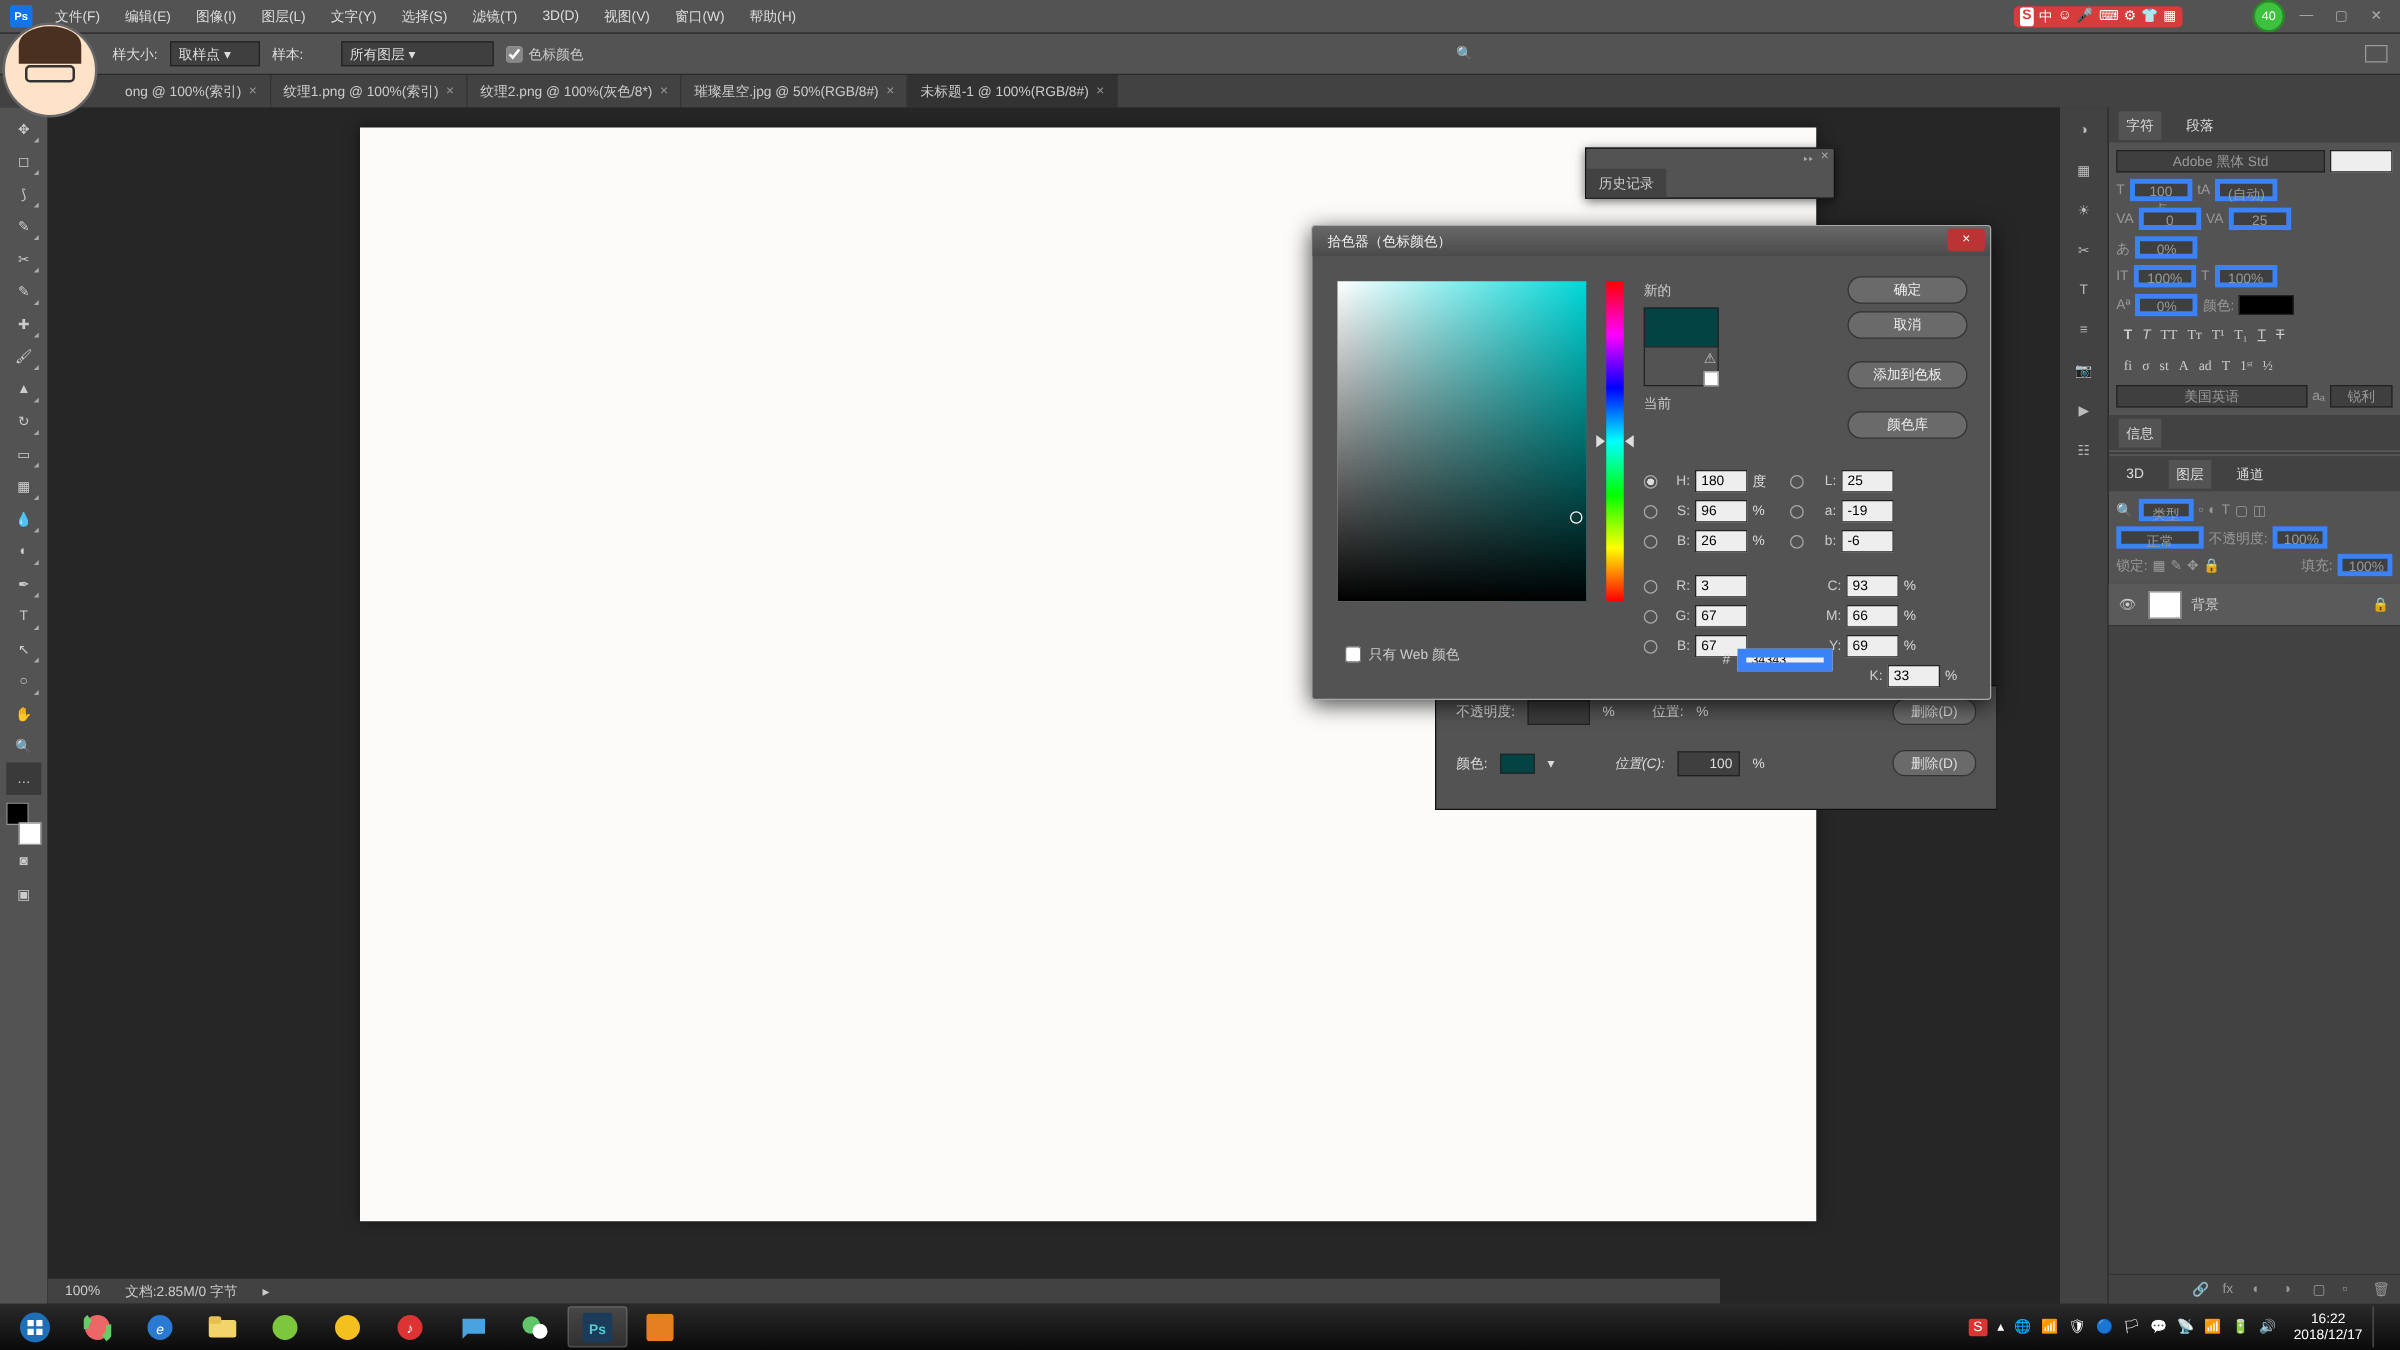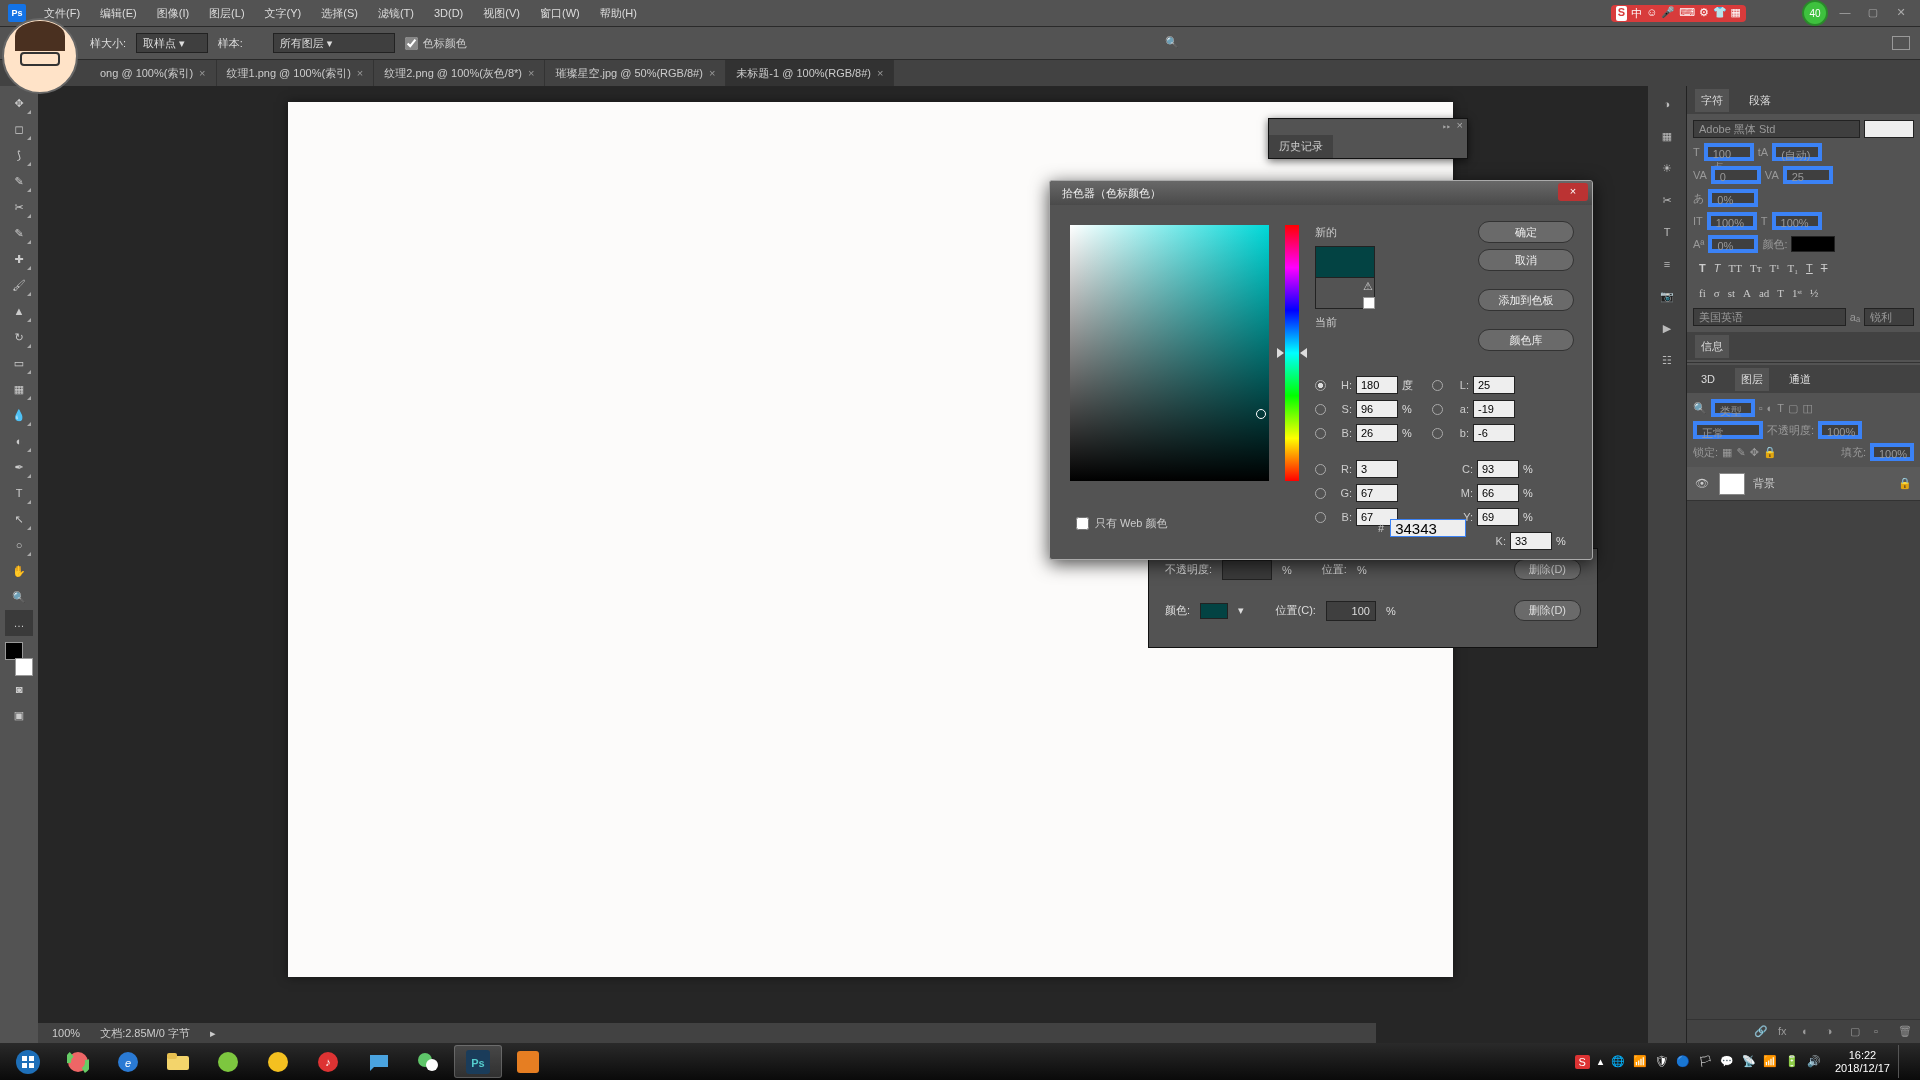--- a/index.html
+++ b/index.html
@@ -46,21 +46,21 @@
 .canvas { position: absolute; left: 250px; top: 16px; width: 1165px; height: 875px; background: #fcfbfa; box-shadow: 0 0 10px rgba(0,0,0,0.5); }
 
 
 .rstrip { width: 38px; background: #424242; display: flex; flex-direction: column; align-items: center; padding-top: 8px; gap: 12px; }
 .rstrip div { width: 22px; height: 20px; color: #bbb; display: flex; align-items: center; justify-content: center; cursor: default; }
 .rpanel { width: 234px; background: #535353; border-left: 1px solid #222; display: flex; flex-direction: column; }
 .panel-tabs { height: 28px; display: flex; align-items: center; padding-left: 8px; gap: 14px; background: #424242; }
 .panel-tab { color: #ddd; padding: 4px 6px; }
 .panel-tab.active { background: #535353; }
 .p-body { padding: 6px; display: flex; flex-direction: column; gap: 5px; font-size: 10px; color: #999; }
-.p-row { display: flex; align-items: center; gap: 4px; }
+.p-row { display: flex; align-items: center; gap: 4px; text-align: center; }
 .p-select { background: #3f3f3f; border: 1px solid #222; color: #999; padding: 1px 5px; height: 18px; flex: 1; }
 .p-input { background: #3f3f3f; border: 4px solid #3b82f6; color: #999; padding: 1px 5px; height: 18px; width: 50px; }
 .color-chip { background: #000; width: 44px; height: 16px; border: 1px solid #222; }
 .text-btns { display: flex; gap: 8px; padding: 4px 6px; color: #ccc; }
 .text-btns span { cursor: default; font-family: serif; }
 .sep { border-top: 1px solid #333; margin: 2px 0; }
 .layers-body { flex: 1; background: #424242; }
 .layer-row { display: flex; align-items: center; height: 34px; background: #5a5a5a; padding: 0 8px; gap: 8px; border-bottom: 1px solid #333; }
 .layer-thumb { width: 26px; height: 22px; background: #fff; border: 1px solid #888; }
 .layer-eye { width: 16px; }
@@ -100,21 +100,21 @@
 .hue-arrow-r { position: absolute; right: -8px; width: 0; height: 0; border-top: 5px solid transparent; border-bottom: 5px solid transparent; border-right: 7px solid #ddd; transform: translateY(-50%); }
 .preview-col { display: flex; flex-direction: column; gap: 6px; align-items: flex-start; }
 .preview-block { width: 60px; height: 32px; border: 1px solid #222; }
 .val-row { display: flex; align-items: center; gap: 4px; }
 .val-row label { width: 22px; text-align: right; }
 .val-inp { width: 42px; height: 18px; background: #eee; color: #000; border: 1px solid #222; text-align: left; padding: 0 4px; font-size: 11px; }
 .btn-col { display: flex; flex-direction: column; gap: 6px; position: absolute; right: 18px; top: 40px; justify-content: flex-end; }
 .dlg-btn { width: 96px; height: 22px; background: #6a6a6a; border: 1px solid #333; border-radius: 11px; color: #eee; cursor: default; text-align: center; line-height: 20px; }
 .webonly { position: absolute; left: 26px; bottom: 28px; display: flex; align-items: center; gap: 6px; }
 .hex-row { position: absolute; left: 328px; bottom: 22px; display: flex; align-items: center; gap: 6px; }
-.hex-inp { width: 76px; height: 18px; background: #eee; color: #000; border: 1px solid #3b82f6; font-size: 15px; padding: 0 4px; }
+.hex-inp { width: 76px; height: 18px; background: #eee; color: #000; border: 7px solid #3b82f6; font-size: 10px; padding: 0 4px; }
 .radio { width: 11px; height: 11px; border-radius: 50%; border: 1px solid #aaa; display: inline-block; }
 .radio.on { background: radial-gradient(#ddd 0 40%, transparent 45%); }
 .unit { width: 16px; color: #ddd; }
 
 svg { display: block; }
 </style>
 </head>
 <body>
 
 <div class="menubar">
@@ -376,21 +376,21 @@
     <span class="grad-inp" style="background:#3a3a3a;"></span>
     <span>%</span>
     <span style="margin-left:20px;">位置:</span>
     <span>%</span>
     <div class="grad-btn" style="margin-left:auto;">删除(D)</div>
   </div>
   <div class="grad-row">
     <span>颜色:</span>
     <div class="grad-swatch"></div>
     <span>▾</span>
-    <span style="margin-left:22px;">位置(C):</span>
+    <span style="margin-left:38px;font-style:italic;">位置(C):</span>
     <input class="grad-inp" value="100" style="">
     <span>%</span>
     <div class="grad-btn" style="margin-left:auto;">删除(D)</div>
   </div>
 </div>
 
 <div class="dialog">
   <div class="dialog-title">
     <span>拾色器（色标颜色）</span>
     <div class="dialog-close">×</div>

